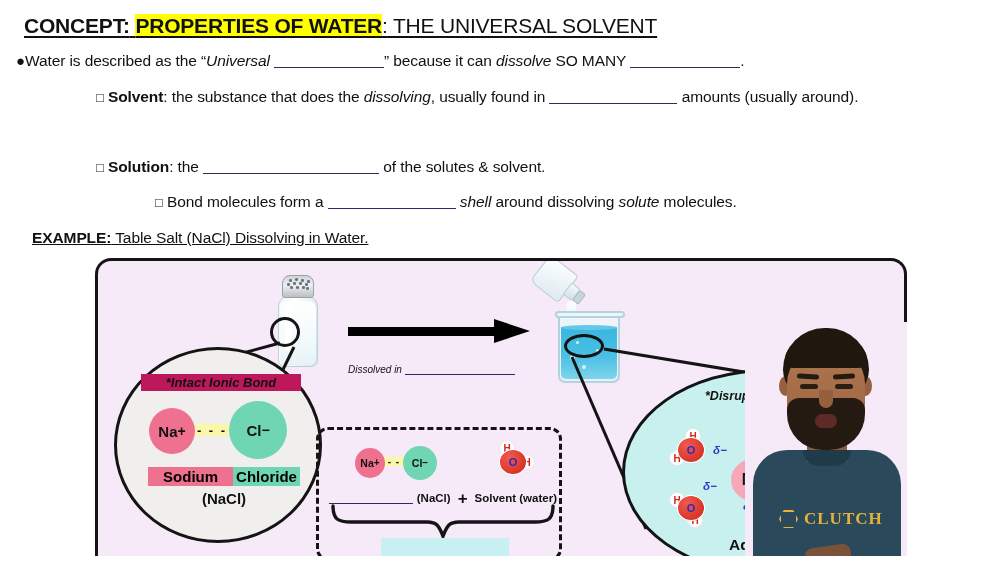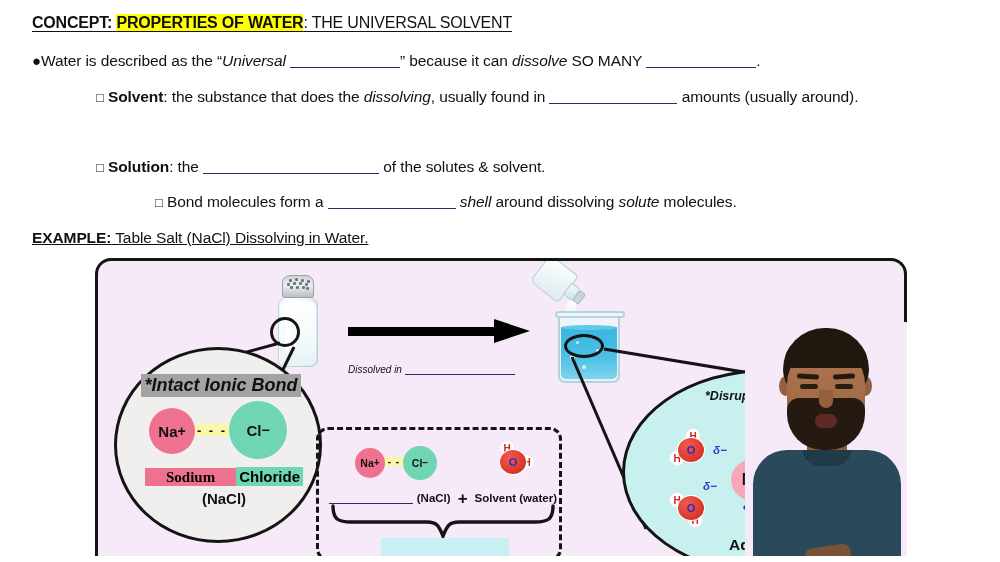--- a/index.html
+++ b/index.html
@@ -9,33 +9,33 @@
     background: #ffffff;
     font-family: "Liberation Sans", sans-serif;
     overflow: hidden;
   }
   #root { position: relative; width: 1000px; height: 562px; background:#fff; }
 
   
   .notes { position:absolute; left:0; top:0; width:1000px; height:258px; }
 
   .title-line {
-    position:absolute; left:32px; top:14px;
-    font-size:16px; font-weight:bold; letter-spacing:-0.2px;
+    position:absolute; left:24px; top:14px;
+    font-size:21px; font-weight:bold; letter-spacing:-0.2px;
     white-space:nowrap; color:#111;
   }
   .title-line .u { text-decoration: underline; text-underline-offset:3px; }
   .hl { background:#ffff00; }
   .title-rest { font-weight:bold; }
 
   .bullet-row {
     position:absolute; white-space:nowrap; color:#111;
     font-size:15.5px; letter-spacing:-0.1px;
   }
-  .b1 { left:32px;  top:52px; }
+  .b1 { left:16px;  top:52px; }
   .b2 { left:96px;  top:88px; }
   .b3 { left:96px;  top:123px; }
   .b4 { left:96px;  top:158px; }
   .b5 { left:155px; top:193px; }
   .b6 { left:32px;  top:229px;text-decoration:underline; }
 
   .dot { font-size:15px; }
   .sq  { font-size:13px; color:#222; }
   .bold { font-weight:bold; }
   .ital { font-style:italic; }
@@ -151,21 +151,21 @@
     position:absolute; left:0; top:0; width:812px; height:300px;
     pointer-events:none;
   }
   .mag-left {
     position:absolute; left:172px; top:56px; width:30px; height:30px;
     border:3px solid #141414; border-radius:50%; background:transparent;
   }
 
   .intact-label {
     position:absolute; left:24px; top:24px; width:160px; text-align:center;
-    background:#a3a3a3; font-style:italic; font-weight:bold; font-size:18px;
+    background:#be185d; font-style:italic; font-weight:bold; font-size:13px;
     color:#111; padding:1px 3px;
   }
   .ion-na {
     position:absolute; left:32px; top:58px; width:46px; height:46px;
     border-radius:50%; background:#ef7190;
     display:flex; align-items:center; justify-content:center;
     font-weight:bold; font-size:15px; color:#111;
   }
   .ion-cl {
     position:absolute; left:112px; top:51px; width:58px; height:58px;
@@ -176,21 +176,21 @@
   .sup { font-size:14px; vertical-align:super; line-height:0; }
   .bond-dash {
     position:absolute; left:78px; top:74px; width:34px; height:12px;
     background:#fbf7a8; display:flex; align-items:center; justify-content:center;
     letter-spacing:2px; font-weight:bold; font-size:13px; color:#111;
   }
   .nacl-row {
     position:absolute; left:22px; top:118px; width:170px; text-align:center;
     font-size:15px; font-weight:bold; white-space:nowrap;
   }
-  .nacl-row .s1 { background:#ef7190; padding:1px 21px;font-family:Liberation Serif, serif; }
+  .nacl-row .s1 { background:#ef7190; padding:1px 15px; }
   .nacl-row .s2 { background:#6fd5b3; padding:1px 3px; }
   .nacl-sub {
     position:absolute; left:22px; top:140px; width:170px; text-align:center;
     font-size:15px; font-weight:bold; color:#111;
   }
 
   
   .circle-right {
     position:absolute; left:524px; top:108px; width:292px; height:206px;
     background:#c8f0ef; border:3px solid #141414; border-radius:50%;
@@ -529,17 +529,21 @@
     <div class="wc-face"></div>
     <div class="wc-fringe"></div>
     <div class="wc-beard"></div>
     <div class="wc-brow-l"></div>
     <div class="wc-brow-r"></div>
     <div class="wc-eye-l"></div>
     <div class="wc-eye-r"></div>
     <div class="wc-nose"></div>
     <div class="wc-mouth"></div>
     <div class="wc-collar"></div>
+    <div class="wc-logo">
+      <span class="wc-hex"></span>
+      <span class="wc-clutch">CLUTCH</span>
+    </div>
     <div class="wc-arm"></div>
   </div>
 
   <div class="bottom-strip"></div>
 </div>
 
 </body></html>

